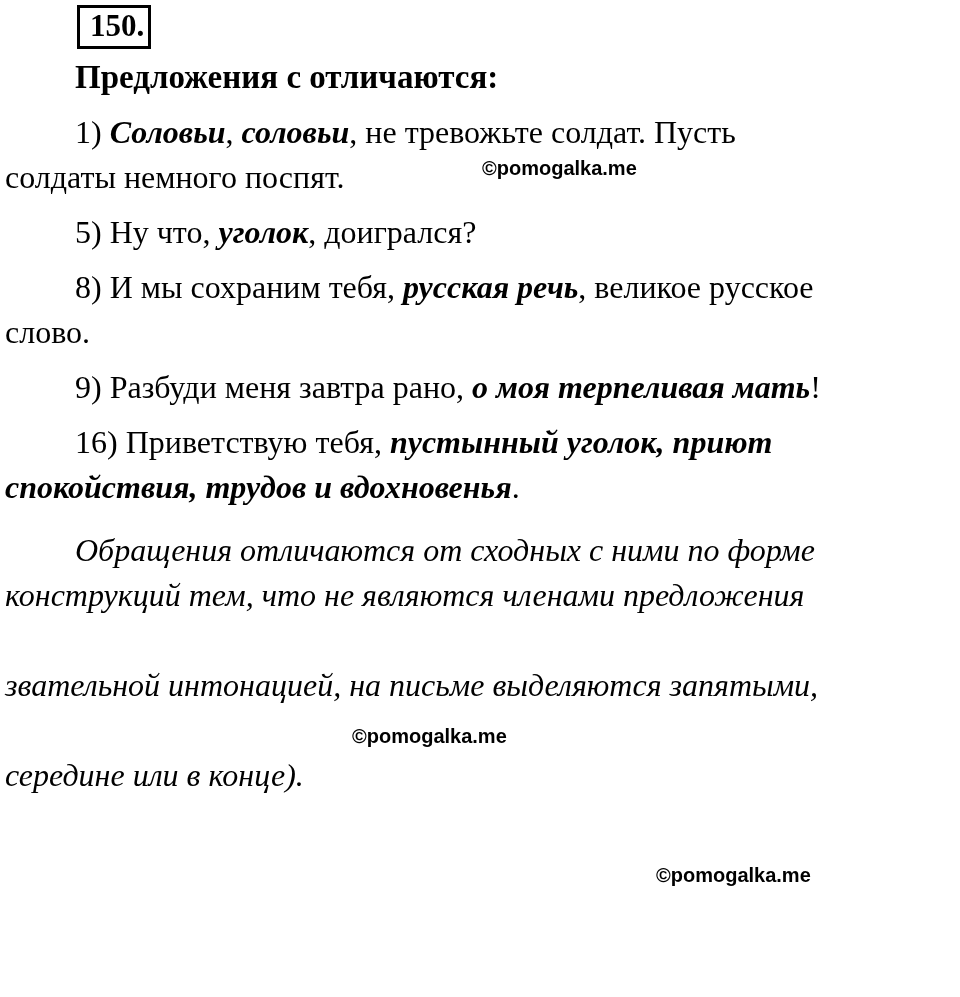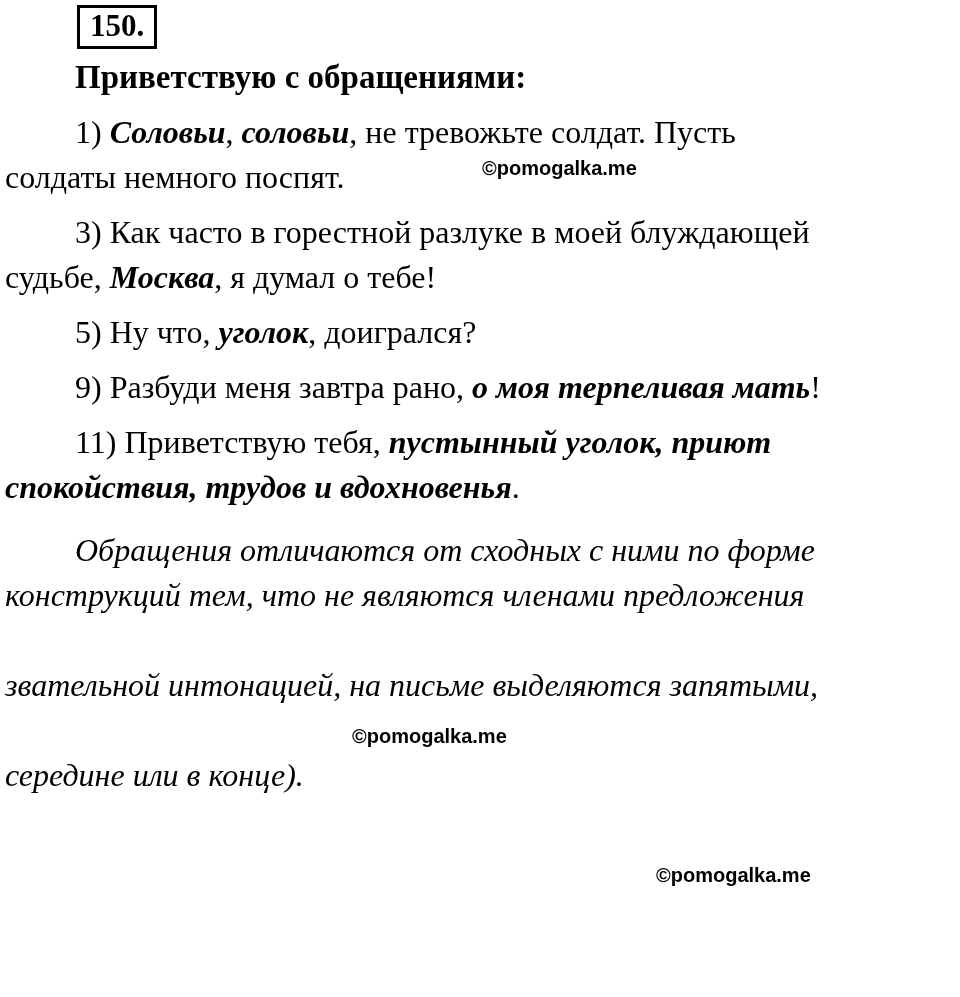--- a/index.html
+++ b/index.html
@@ -14,21 +14,21 @@
     position: relative;
     width: 960px;
     height: 997px;
     padding: 5px 15px 0 5px;
     overflow: hidden;
   }
   .num-box {
     display: inline-block;
     margin-left: 72px;
     border: 3px solid #000000;
-    padding: 1px 10px 3px 10px;
+    padding: 1px 4px 3px 10px;
     font-weight: bold;
     font-size: 31px;
     line-height: 34px;
   }
   .heading {
     font-size: 33px;
     font-weight: bold;
     line-height: 45px;
     margin: 6px 0 10px 0;
     text-indent: 70px;
@@ -62,34 +62,34 @@
   .wm-2 { left: 352px; top: 726px; }
   .wm-3 { left: 656px; top: 865px; }
 </style>
 </head>
 <body>
 
 <div class="page">
 
   <div class="num-box"><span>150.</span></div>
 
-  <div class="heading">Приветствую с обращениями:</div>
+  <div class="heading">Предложения с отличаются:</div>
 
   <p class="para"><span class="r">1) </span><span class="bi">Соловьи</span><span class="r">, </span><span class="bi">соловьи</span><span class="r">, не тревожьте солдат. Пусть</span><br><span class="r">солдаты немного поспят.</span></p>
 
-  <p class="para"><span class="r">3) Как часто в горестной разлуке в моей блуждающей</span><br><span class="r">судьбе, </span><span class="bi">Москва</span><span class="r">, я думал о тебе!</span></p>
 
   <p class="para"><span class="r">5) Ну что, </span><span class="bi">уголок</span><span class="r">, доигрался?</span></p>
 
 
+  <p class="para"><span class="r">8) И мы сохраним тебя, </span><span class="bi">русская речь</span><span class="r">, великое русское</span><br><span class="r">слово.</span></p>
 
   <p class="para"><span class="r">9) Разбуди меня завтра рано, </span><span class="bi">о моя терпеливая мать</span><span class="r">!</span></p>
 
 
-  <p class="para"><span class="r">11) Приветствую тебя, </span><span class="bi">пустынный уголок, приют</span><br><span class="bi">спокойствия, трудов и вдохновенья</span><span class="r">.</span></p>
+  <p class="para"><span class="r">16) Приветствую тебя, </span><span class="bi">пустынный уголок, приют</span><br><span class="bi">спокойствия, трудов и вдохновенья</span><span class="r">.</span></p>
 
   <p class="note"><span>Обращения отличаются от сходных с ними по форме</span><br><span>конструкций тем, что не являются членами предложения</span><br><br><span>звательной интонацией, на письме выделяются запятыми,</span><br><br><span>середине или в конце).</span></p>
 
   <div class="watermark wm-1">©pomogalka.me</div>
   <div class="watermark wm-2">©pomogalka.me</div>
   <div class="watermark wm-3">©pomogalka.me</div>
 
 </div>
 
 </body></html>

